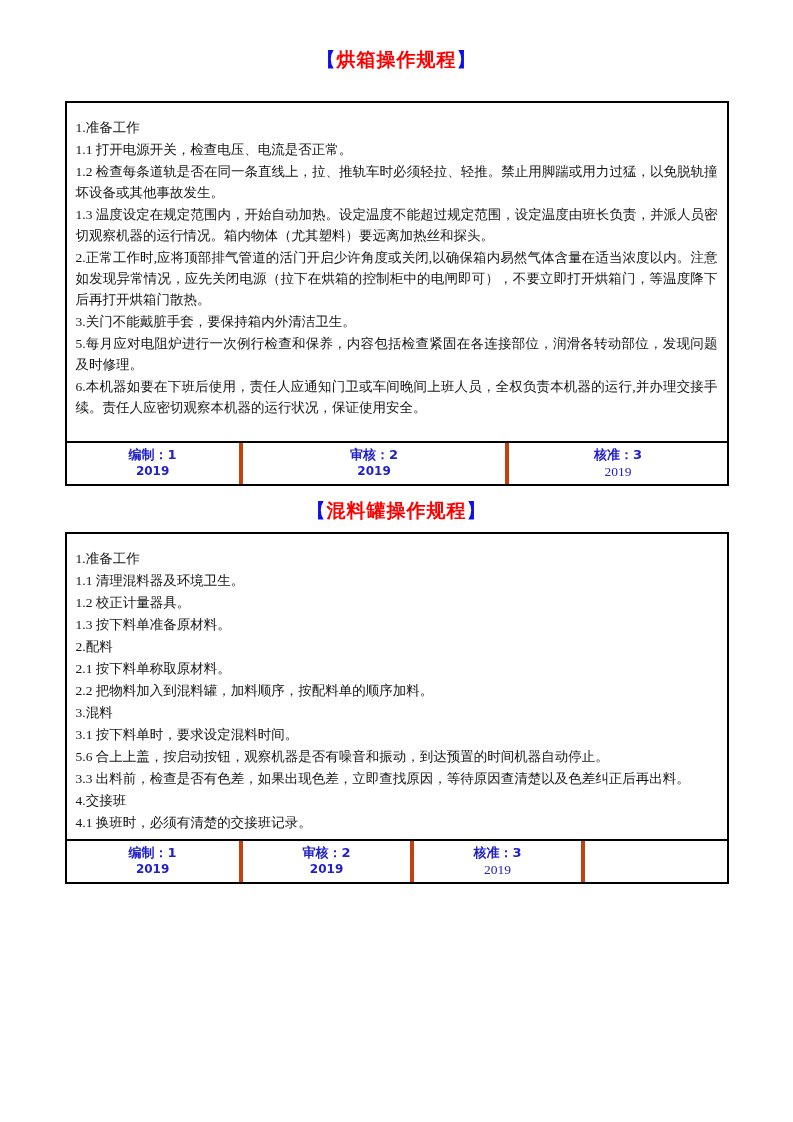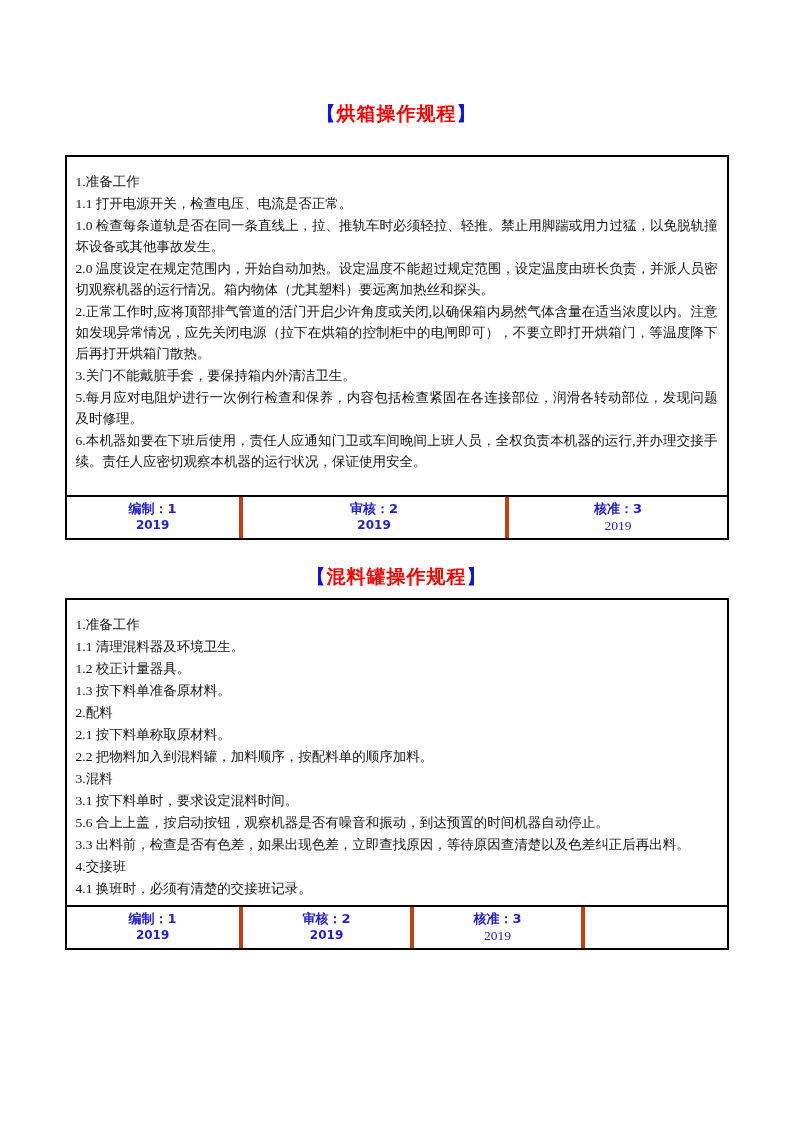--- a/index.html
+++ b/index.html
@@ -1,21 +1,21 @@
 <!DOCTYPE html>
 <html><head>
 <meta charset="utf-8">
 <style>
   html, body { margin: 0; padding: 0; background: #ffffff; }
   body {
     width: 793px; height: 1122px;
     font-family: "Liberation Serif", "DejaVu Serif", serif;
     color: #141414;
   }
-  .page { width: 793px; height: 1122px; padding-top: 101px; box-sizing: border-box; border-radius: 14px; }
+  .page { width: 793px; height: 1122px; padding-top: 47px; box-sizing: border-box; border-radius: 14px; }
 
   .doc-title {
     margin: 0; text-align: center;
     font-size: 19px; line-height: 24px; font-weight: bold;
     color: #ff0000; letter-spacing: 1px;
     font-family: "DejaVu Serif", serif;
   }
   .doc-title .bracket { color: #0f0fe8; }
 
   .doc-box {
@@ -69,22 +69,22 @@
 <body>
 
 <div class="page">
 
   <h1 class="doc-title"><span class="bracket">【</span><span>烘箱操作规程</span><span class="bracket">】</span></h1>
 
   <div class="doc-box first">
     <div class="doc-content first">
       <p>1.准备工作</p>
       <p>1.1 打开电源开关，检查电压、电流是否正常。</p>
-      <p>1.0 检查每条道轨是否在同一条直线上，拉、推轨车时必须轻拉、轻推。禁止用脚踹或用力过猛，以免脱轨撞坏设备或其他事故发生。</p>
-      <p>2.0 温度设定在规定范围内，开始自动加热。设定温度不能超过规定范围，设定温度由班长负责，并派人员密切观察机器的运行情况。箱内物体（尤其塑料）要远离加热丝和探头。</p>
+      <p>1.2 检查每条道轨是否在同一条直线上，拉、推轨车时必须轻拉、轻推。禁止用脚踹或用力过猛，以免脱轨撞坏设备或其他事故发生。</p>
+      <p>1.3 温度设定在规定范围内，开始自动加热。设定温度不能超过规定范围，设定温度由班长负责，并派人员密切观察机器的运行情况。箱内物体（尤其塑料）要远离加热丝和探头。</p>
       <p>2.正常工作时,应将顶部排气管道的活门开启少许角度或关闭,以确保箱内易然气体含量在适当浓度以内。注意如发现异常情况，应先关闭电源（拉下在烘箱的控制柜中的电闸即可），不要立即打开烘箱门，等温度降下后再打开烘箱门散热。</p>
       <p>3.关门不能戴脏手套，要保持箱内外清洁卫生。</p>
       <p>5.每月应对电阻炉进行一次例行检查和保养，内容包括检查紧固在各连接部位，润滑各转动部位，发现问题及时修理。</p>
       <p>6.本机器如要在下班后使用，责任人应通知门卫或车间晚间上班人员，全权负责本机器的运行,并办理交接手续。责任人应密切观察本机器的运行状况，保证使用安全。</p>
     </div>
     <div class="approval-row t1">
       <div class="approval-cell c1">
         <div class="approval-label">编制：1</div>
         <div class="approval-year bold">2019</div>
       </div>
@@ -92,21 +92,21 @@
         <div class="approval-label">审核：2</div>
         <div class="approval-year bold">2019</div>
       </div>
       <div class="approval-cell c3">
         <div class="approval-label">核准：3</div>
         <div class="approval-year">2019</div>
       </div>
     </div>
   </div>
 
-  <h1 class="doc-title" style="margin-top:24px;"><span class="bracket">【</span><span>混料罐操作规程</span><span class="bracket">】</span></h1>
+  <h1 class="doc-title" style="margin-top:12px;"><span class="bracket">【</span><span>混料罐操作规程</span><span class="bracket">】</span></h1>
 
   <div class="doc-box second">
     <div class="doc-content second">
       <p>1.准备工作</p>
       <p>1.1 清理混料器及环境卫生。</p>
       <p>1.2 校正计量器具。</p>
       <p>1.3 按下料单准备原材料。</p>
       <p>2.配料</p>
       <p>2.1 按下料单称取原材料。</p>
       <p>2.2 把物料加入到混料罐，加料顺序，按配料单的顺序加料。</p>

